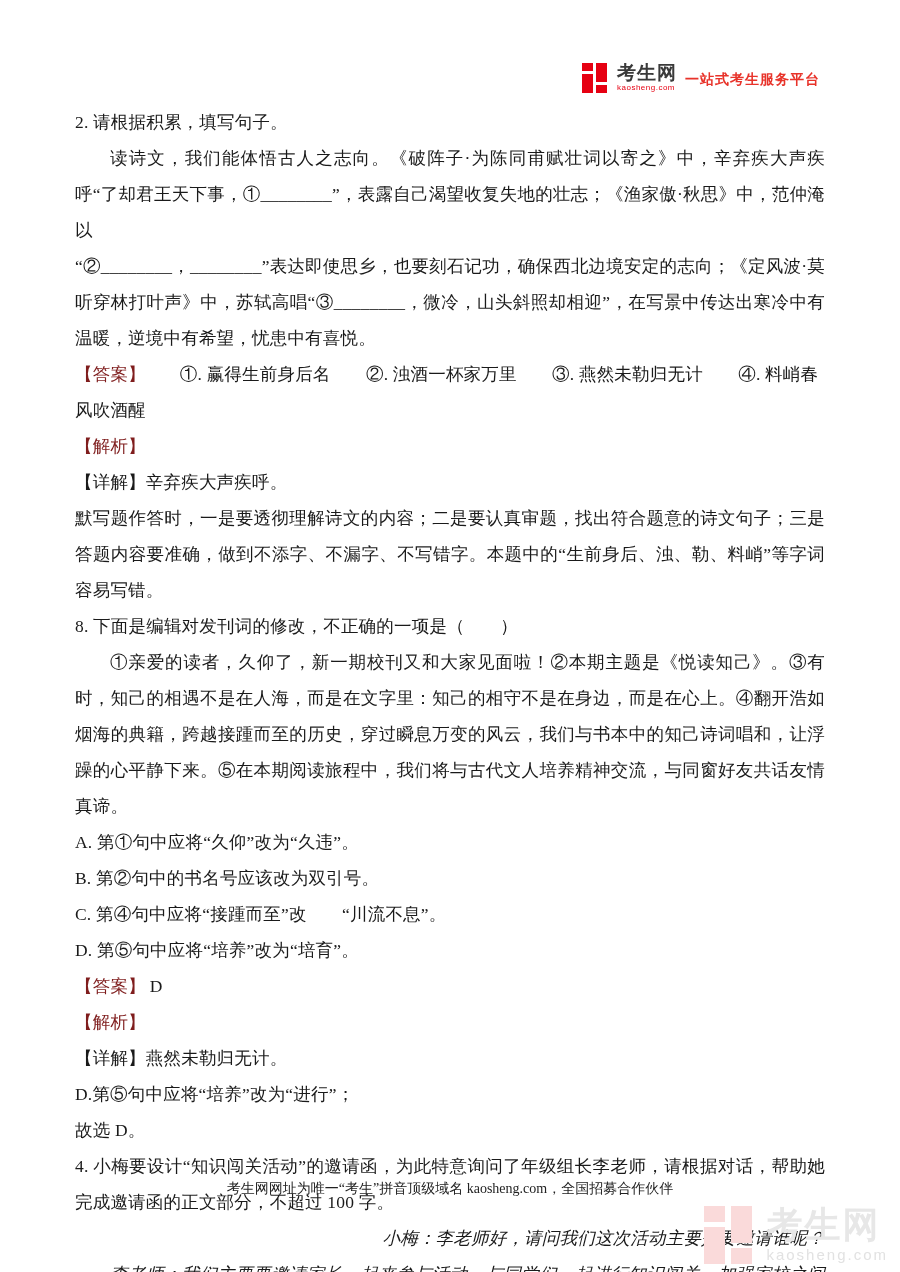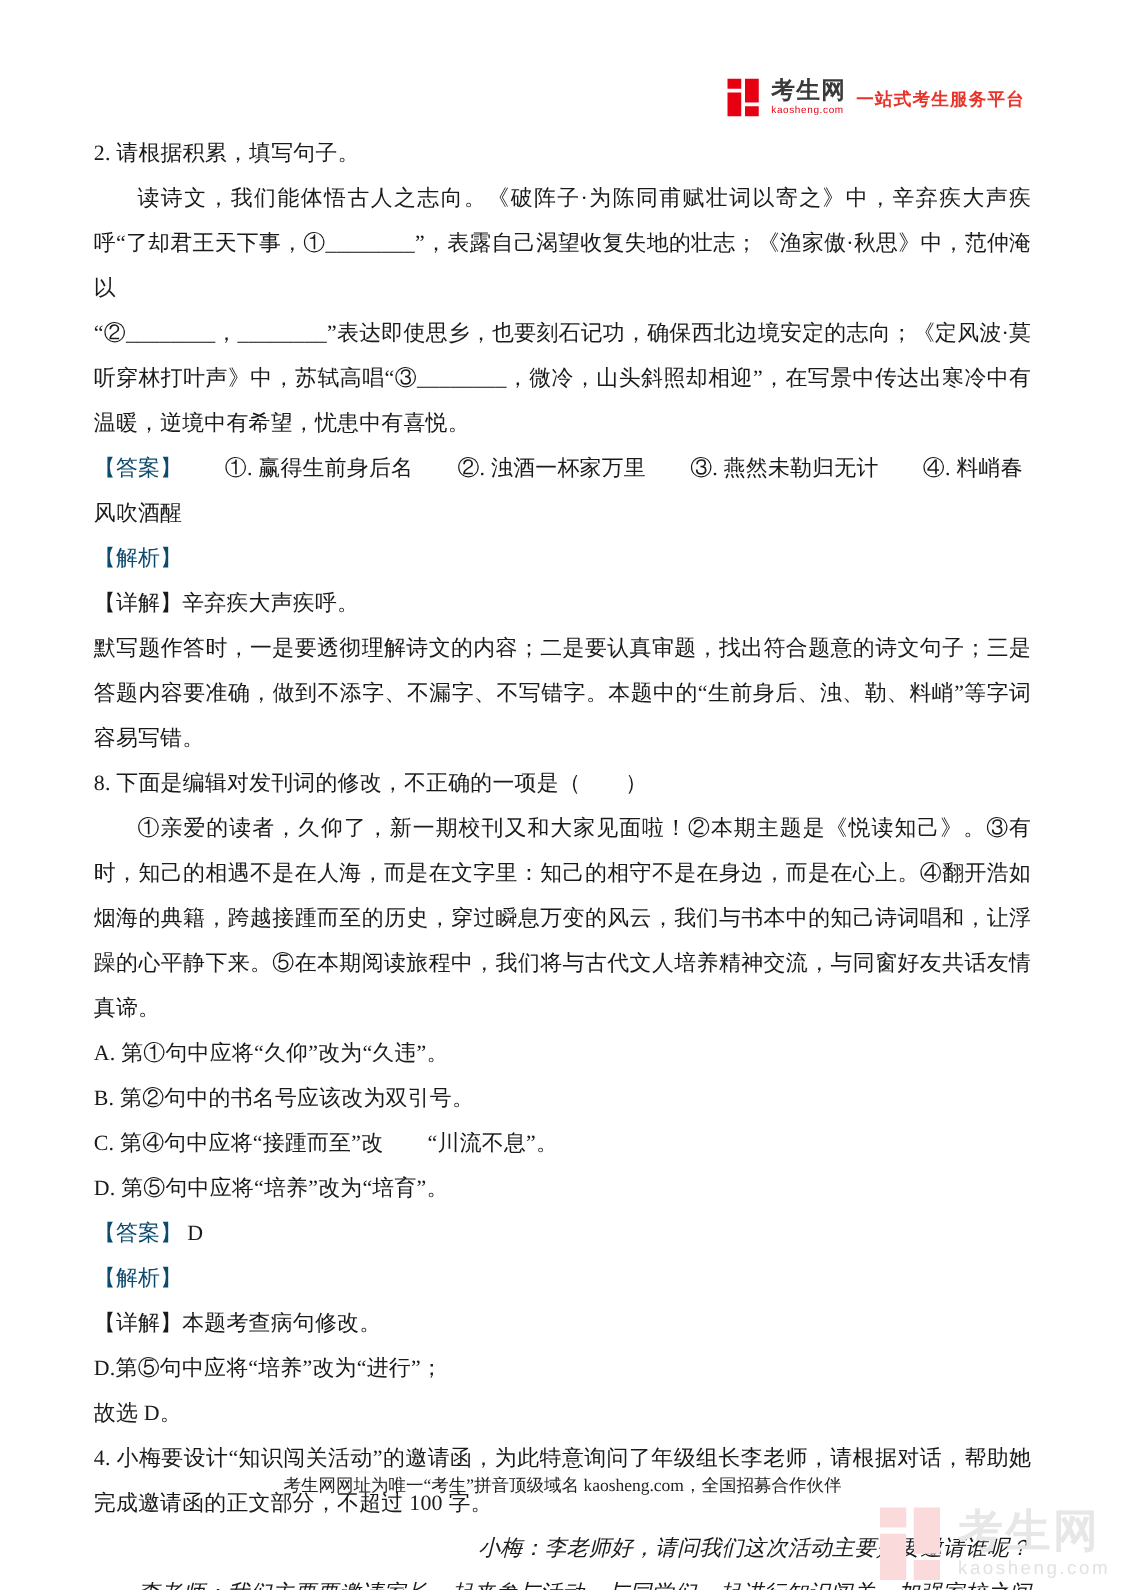--- a/index.html
+++ b/index.html
@@ -33,21 +33,21 @@
     position:absolute; top:104px; left:75px; width:750px;
   }
   .ln {
     font-size:17.5px;
     line-height:36px;
     letter-spacing:.2px;
     font-family:Liberation Serif, serif;
   }
   .indent { text-indent:2em;text-align:right; }
   .justify { text-align:justify; }
-  .blue { color:#0c4a6e; }
+  .blue { color:#7f1d1d; }
   .ans-gap { margin-left:34px; }
   .ans-gap-sm { margin-left:4px; }
   .dialogue { font-style:italic; }
   
   .footer-line {
     position:absolute; left:0; right:0; top:1180px;
     text-align:center;
     font-size:14px; color:#222;
     font-family:"Liberation Serif","DejaVu Serif",serif;
   }
@@ -102,21 +102,21 @@
     <p class="ln indent justify">①亲爱的读者，久仰了，新一期校刊又和大家见面啦！②本期主题是《悦读知己》。③有时，知己的相遇不是在人海，而是在文字里：知己的相守不是在身边，而是在心上。④翻开浩如烟海的典籍，跨越接踵而至的历史，穿过瞬息万变的风云，我们与书本中的知己诗词唱和，让浮躁的心平静下来。⑤在本期阅读旅程中，我们将与古代文人培养精神交流，与同窗好友共话友情真谛。</p>
 
     <p class="ln">A. 第①句中应将“久仰”改为“久违”。</p>
     <p class="ln">B. 第②句中的书名号应该改为双引号。</p>
     <p class="ln">C. 第④句中应将“接踵而至”改　　“川流不息”。</p>
     <p class="ln">D. 第⑤句中应将“培养”改为“培育”。</p>
 
     <p class="ln"><span class="blue">【答案】</span><span class="ans-gap-sm">D</span></p>
 
     <p class="ln blue">【解析】</p>
-    <p class="ln">【详解】本题考查病句修改。</p>
+    <p class="ln">【详解】燕然未勒归无计。</p>
     <p class="ln">D.第⑤句中应将“培养”改为“进行”；</p>
     <p class="ln">故选 D。</p>
 
     <p class="ln justify">4. 小梅要设计“知识闯关活动”的邀请函，为此特意询问了年级组长李老师，请根据对话，帮助她完成邀请函的正文部分，不超过 100 字。</p>
     <p class="ln indent dialogue">小梅：李老师好，请问我们这次活动主要是要邀请谁呢？</p>
     <p class="ln indent dialogue justify">李老师：我们主要要邀请家长一起来参与活动，与同学们一起进行知识闯关，加强家校之间的联系，</p>
 
   </div>
 
   <div class="footer-line">考生网网址为唯一“考生”拼音顶级域名 kaosheng.com，全国招募合作伙伴</div>

